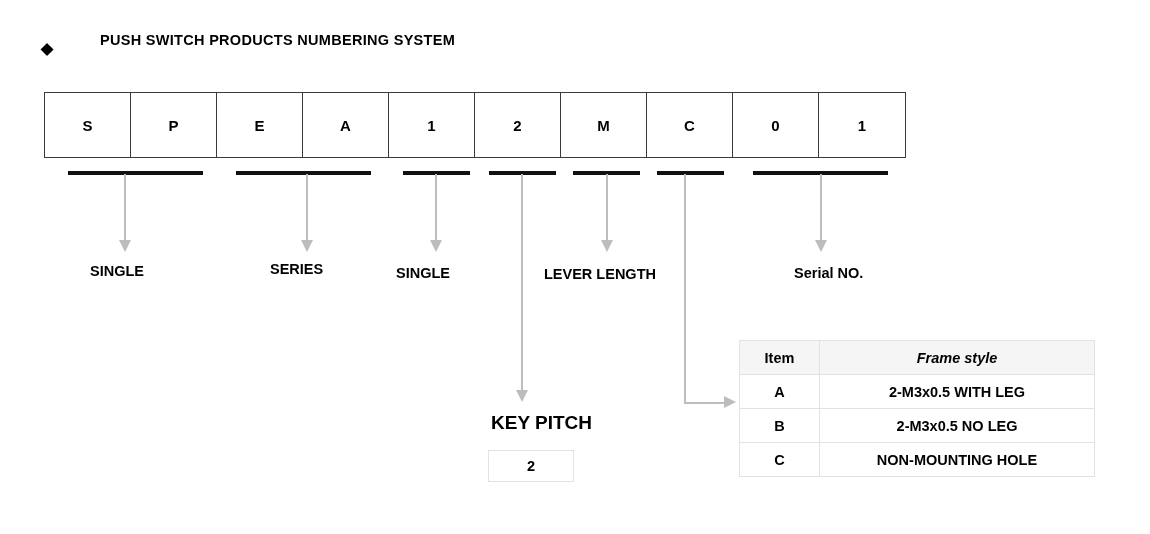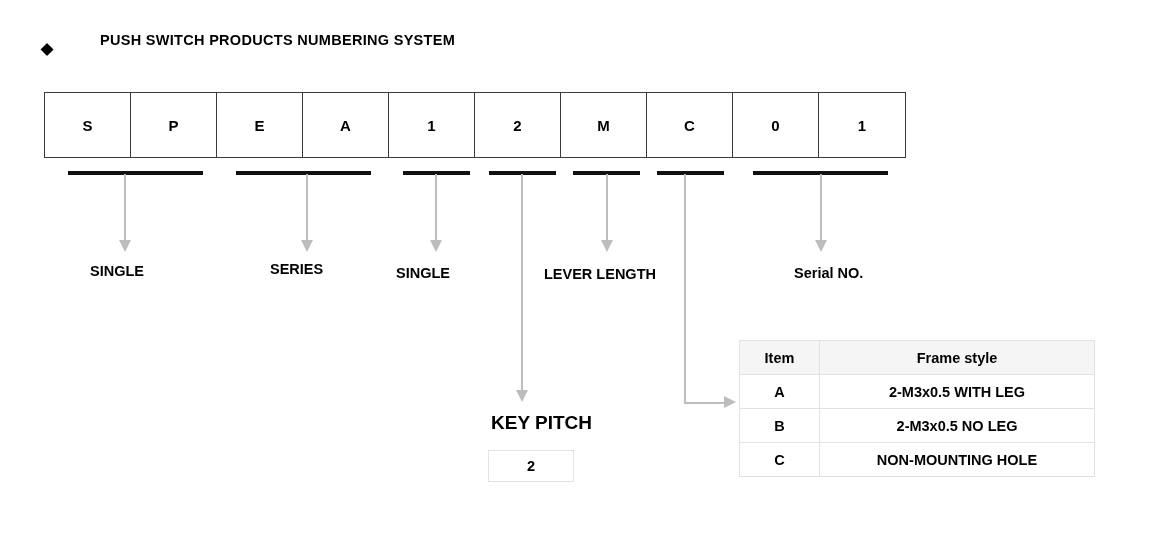--- a/index.html
+++ b/index.html
@@ -181,21 +181,21 @@
     font-weight: bold;
     text-align: center;
     height: 34px;
     box-sizing: border-box;
     padding: 0 4px;
   }
   .frame-table thead th {
     background: #f5f5f5;
   }
   .col-item { width: 80px; margin-top: 12px; }
-  .col-style { width: 275px; }
+  .col-style { width: 275px; font-style: italic; }
 </style>
 </head>
 <body>
 
 <div id="page">
 
   <div class="title-row">
     <span class="diamond-bullet">◆</span>
     <span class="title-text">PUSH SWITCH PRODUCTS NUMBERING SYSTEM</span>
   </div>

